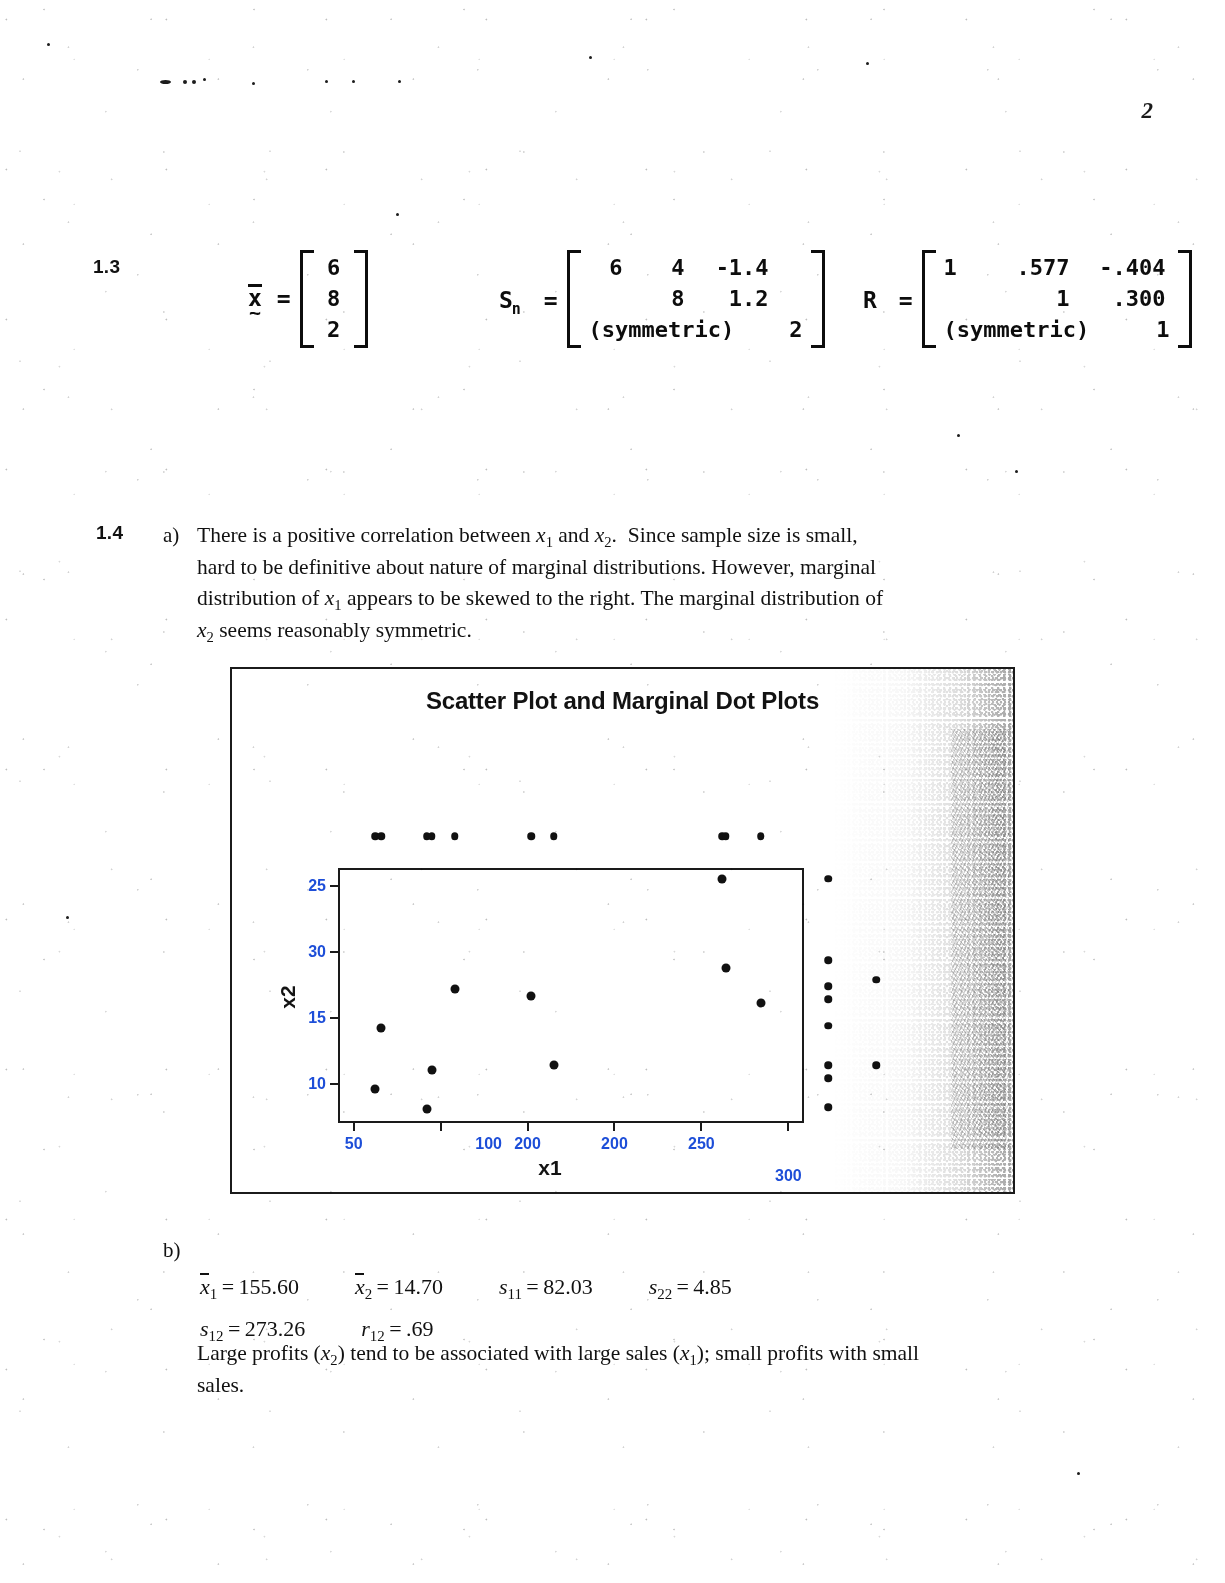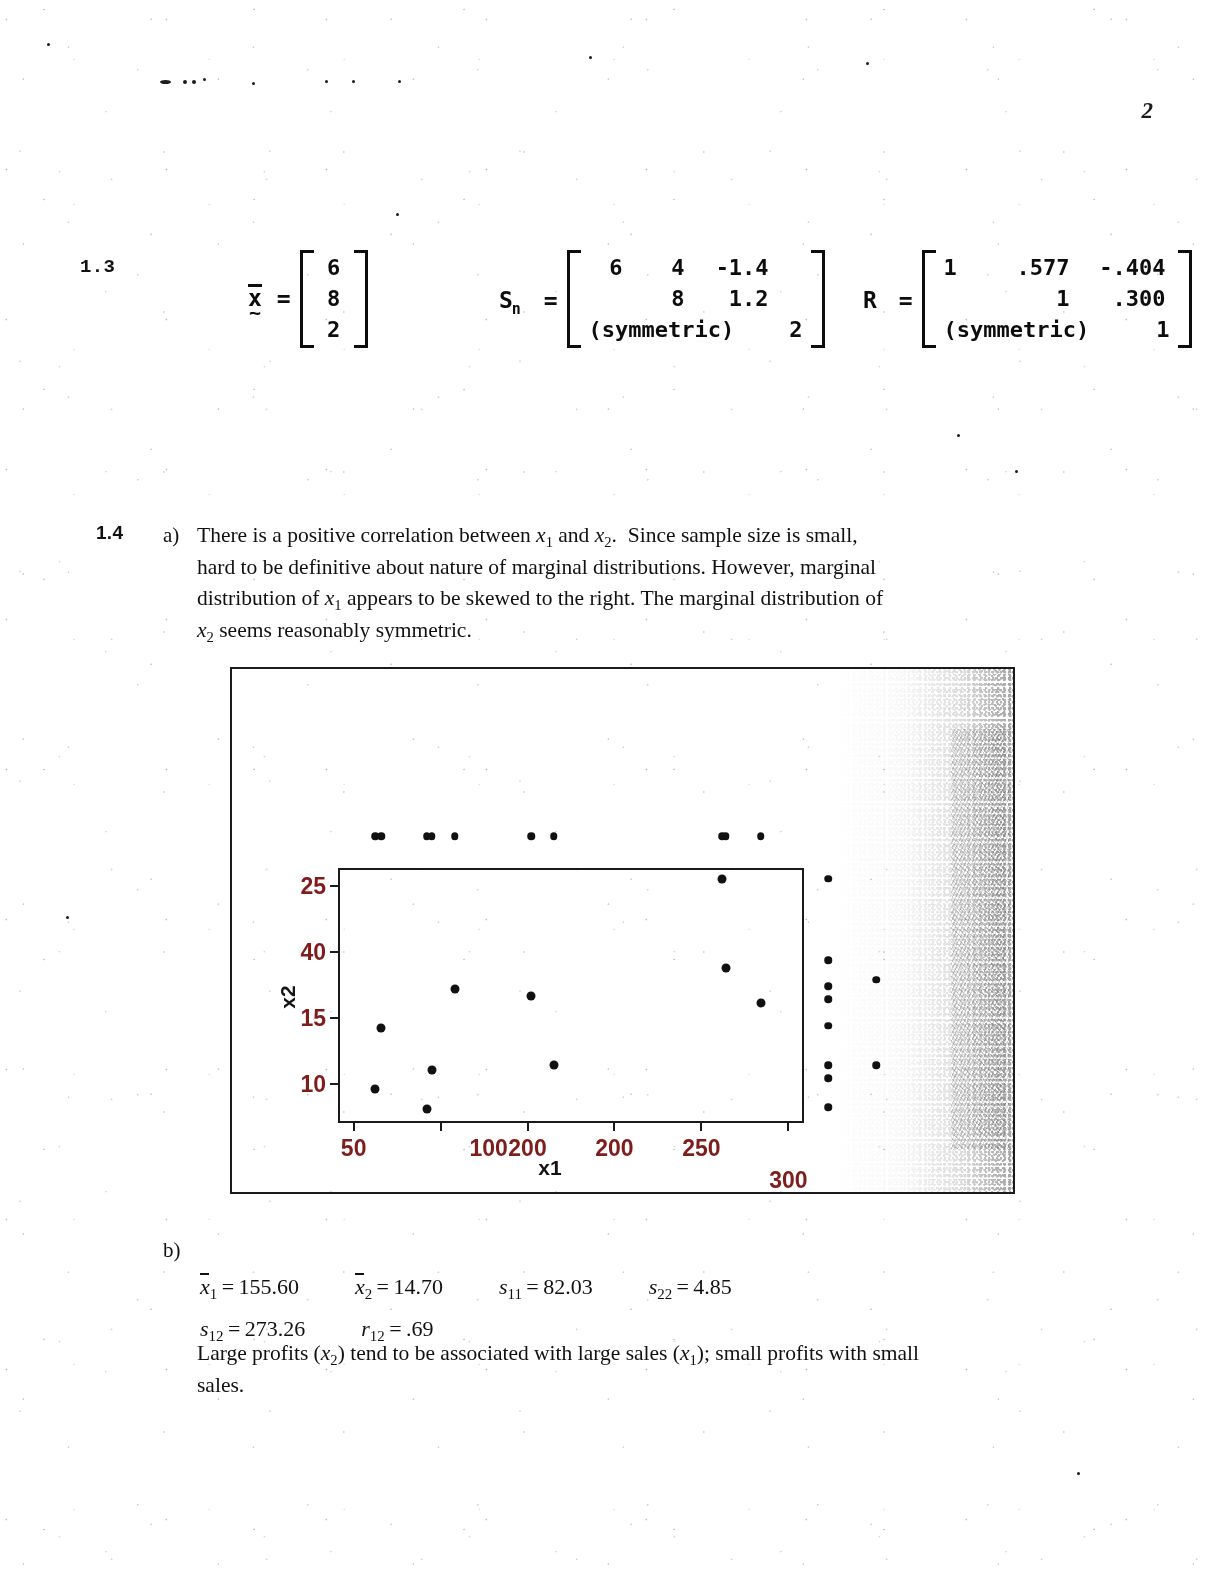--- a/index.html
+++ b/index.html
@@ -275,22 +275,22 @@
     position: absolute;
     background: #1a1a1a;
     z-index: 3;
   }
   .tick-x { width: 2px; height: 8px; }
   .tick-y { width: 8px; height: 2px; }
   .ticklabel {
     position: absolute;
     font-family: "Liberation Sans", sans-serif;
     font-weight: 700;
-    font-size: 23px;
-    color: #7f1d1d;
+    font-size: 16px;
+    color: #1d4ed8;
     z-index: 3;
     white-space: nowrap;
   }
   .ticklabel.x { transform: translateX(-50%); }
   .ticklabel.y { transform: translateY(-50%); text-align: right; }
   #xaxis-title {
     position: absolute;
     font-family: "Liberation Sans", sans-serif;
     font-weight: 700;
     font-size: 21px;
@@ -360,21 +360,21 @@
 <div class="speck" style="left:589px;top:56px;width:3px;height:3px;"></div>
 <div class="speck" style="left:866px;top:62px;width:3px;height:3px;"></div>
 <div class="speck" style="left:396px;top:213px;width:3px;height:3px;"></div>
 <div class="speck" style="left:957px;top:434px;width:3px;height:3px;"></div>
 <div class="speck" style="left:1015px;top:470px;width:3px;height:3px;"></div>
 <div class="speck" style="left:66px;top:916px;width:3px;height:3px;"></div>
 <div class="speck" style="left:1077px;top:1472px;width:3px;height:3px;"></div>
 
 <section id="prob-13">
 
-  <div class="prob-num" style="left:80px; top:10px;font-family:Liberation Mono, monospace;">1.3</div>
+  <div class="prob-num" style="left:93px; top:10px;">1.3</div>
 
   <div class="matrix-group" style="left:247px; top:0px;">
     <div class="mono mat-lhs">
       <span class="xbar-sym"><span class="bar"></span><span>x</span><span class="utilde">~</span></span>
       <span>=</span>
     </div>
     <div class="bracket">
       <div class="mat-body m-vec">
         <div class="mat-row"><span class="mono mat-cell">6</span></div>
         <div class="mat-row"><span class="mono mat-cell">8</span></div>
@@ -436,20 +436,21 @@
 </section>
 
 <section id="prob-14">
   <div class="prob-num" id="prob-14-num">1.4</div>
   <div class="part-label" id="part-a-label">a)</div>
   <div id="para-a">There is a positive correlation between <var>x</var><sub>1</sub> and <var>x</var><sub>2</sub>.&nbsp; Since sample size is small, hard to be definitive about nature of marginal distributions. However, marginal distribution of <var>x</var><sub>1</sub> appears to be skewed to the right. The marginal distribution of <var>x</var><sub>2</sub> seems reasonably symmetric.</div>
 </section>
 
 <figure id="chart-frame">
 
+  <div id="chart-title">Scatter Plot and Marginal Dot Plots</div>
 
   <div id="plot-box"></div>
 
   <div id="chart-layer">
       <div class="tick-x" style="left: 120.649px; top: 454px;"></div>
       <div class="ticklabel x" style="left: 121.649px; top: 466px;">50</div>
       <div class="tick-x" style="left: 207.59px; top: 454px;"></div>
       <div class="ticklabel x" style="left: 208.59px; top: 466px; margin-left: 48px;">100</div>
       <div class="tick-x" style="left: 294.53px; top: 454px;"></div>
       <div class="ticklabel x" style="left: 295.53px; top: 466px;">200</div>
@@ -457,21 +458,21 @@
       <div class="ticklabel x" style="left: 382.47px; top: 466px;">200</div>
       <div class="tick-x" style="left: 468.41px; top: 454px;"></div>
       <div class="ticklabel x" style="left: 469.41px; top: 466px;">250</div>
       <div class="tick-x" style="left: 555.351px; top: 454px;"></div>
       <div class="ticklabel x" style="left: 556.351px; top: 466px; margin-top: 32px;">300</div>
       <div class="tick-y" style="left: 98px; top: 413.567px;"></div>
       <div class="ticklabel y" style="left: 54px; top: 414.567px; width: 40px;">10</div>
       <div class="tick-y" style="left: 98px; top: 347.845px;"></div>
       <div class="ticklabel y" style="left: 54px; top: 348.845px; width: 40px;">15</div>
       <div class="tick-y" style="left: 98px; top: 282.124px;"></div>
-      <div class="ticklabel y" style="left: 54px; top: 283.124px; width: 40px;">40</div>
+      <div class="ticklabel y" style="left: 54px; top: 283.124px; width: 40px;">30</div>
       <div class="tick-y" style="left: 98px; top: 216.402px;"></div>
       <div class="ticklabel y" style="left: 54px; top: 217.402px; width: 40px;">25</div>
       <div class="dot" style="left: 143.384px; top: 419.825px;"></div>
       <div class="dot" style="left: 149.47px; top: 359.361px;"></div>
       <div class="dot" style="left: 194.679px; top: 439.541px;"></div>
       <div class="dot" style="left: 199.896px; top: 401.423px;"></div>
       <div class="dot" style="left: 222.5px; top: 319.928px;"></div>
       <div class="dot" style="left: 299.007px; top: 326.5px;"></div>
       <div class="dot" style="left: 321.612px; top: 396.165px;"></div>
       <div class="dot" style="left: 490.276px; top: 209.515px;"></div>

